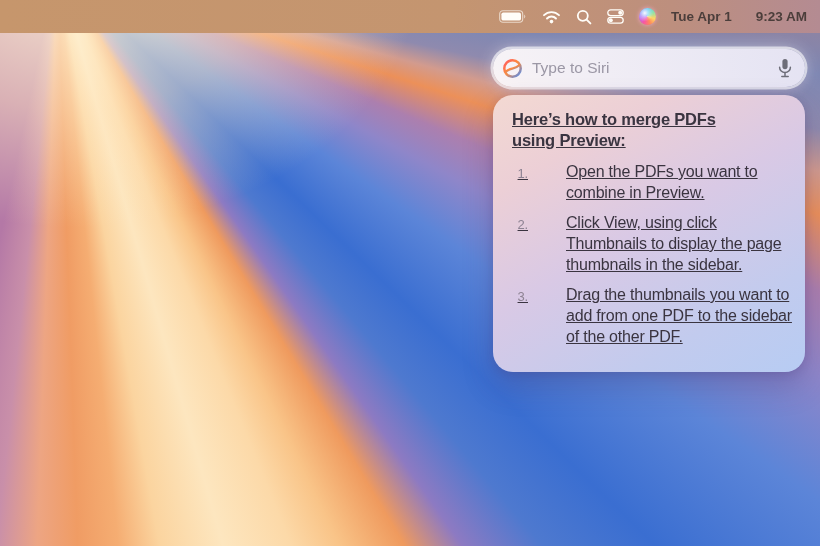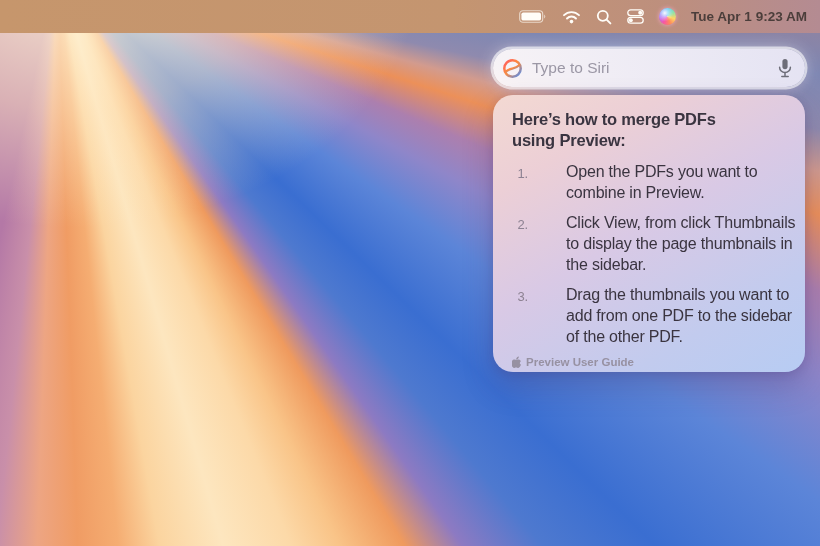--- a/index.html
+++ b/index.html
@@ -43,21 +43,21 @@
   .menubar{
     position:absolute;left:0;top:0;width:820px;height:33px;
     background:linear-gradient(90deg,#c6966c 0%,#c49570 55%,#bd8f7e 82%,#b48b92 100%);
     display:flex;align-items:center;justify-content:flex-end;
     gap:15px;padding:0 13px;box-sizing:border-box;
   }
   .mb-icon{display:flex;align-items:center;justify-content:center;height:20px;}
   .mb-icon svg{display:block;}
   .clock{
     color:#4b3e3b;font-size:13.5px;font-weight:600;letter-spacing:0;
-    display:flex;gap:4px;white-space:nowrap;
+    display:flex;gap:24px;white-space:nowrap;
   }
   .siri-orb-menu{
     width:17px;height:17px;border-radius:50%;
     background:
       radial-gradient(circle at 34% 30%, rgba(255,255,255,.95) 0%, rgba(255,255,255,.35) 28%, rgba(255,255,255,0) 52%),
       conic-gradient(from 210deg,#f957a0,#b76bf5,#5e8ef9,#54c7f2,#8fe3a8,#ffd666,#ff8a5b,#f957a0);
     box-shadow:0 0 4px rgba(255,170,210,.8);
   }
   
   .siri-pill{
@@ -76,20 +76,21 @@
   .mic-btn{border:none;background:transparent;padding:0;cursor:pointer;display:flex;align-items:center;}
   
   .siri-card{
     position:absolute;left:493px;top:95px;width:312px;height:277px;
     border-radius:20px;box-sizing:border-box;
     background:linear-gradient(150deg,#f3d9d2 0%,#eccfd6 22%,#d9c9e5 48%,#c2cbee 78%,#b7ccf3 100%);
     box-shadow:0 14px 30px rgba(70,50,110,.28),0 2px 8px rgba(70,50,110,.18);
     padding:14px 8px 12px 19px;
     display:flex;flex-direction:column;
     color:#3a3440;
+    text-decoration:underline;
   }
   .card-heading{
     font-size:16.5px;font-weight:700;line-height:21px;letter-spacing:-.2px;
     width:235px;margin:0 0 10px 0;
   }
   .card-steps{list-style:none;margin:0;padding:0;}
   .card-steps li{
     display:flex;gap:6px;margin-bottom:9px;
     font-size:16px;line-height:21px;letter-spacing:-.2px;
   }
@@ -184,27 +185,21 @@
 <div class="siri-card">
   <h2 class="card-heading">Here’s how to merge PDFs using Preview:</h2>
 
   <ol class="card-steps">
     <li>
       <span class="step-num">1.</span>
       <span class="step-text">Open the PDFs you want to combine in Preview.</span>
     </li>
     <li>
       <span class="step-num">2.</span>
-      <span class="step-text">Click View, from click Thumbnails to display the page thumbnails in the sidebar.</span>
+      <span class="step-text">Click View, using click Thumbnails to display the page thumbnails in the sidebar.</span>
     </li>
     <li>
       <span class="step-num">3.</span>
       <span class="step-text">Drag the thumbnails you want to add from one PDF to the sidebar of the other PDF.</span>
     </li>
   </ol>
 
-  <a class="card-source">
-    <svg width="10" height="12" viewBox="0 0 12 14">
-      <path fill="#9791a2" d="M8.2 0.4c.1.9-.3 1.8-.8 2.4-.6.7-1.5 1.2-2.4 1.1-.1-.9.4-1.8.9-2.4C6.5.9 7.5.5 8.2.4zM10.9 10.1c-.3.8-.5 1.1-.9 1.8-.6 1-1.5 2.2-2.6 2.2-1 0-1.2-.7-2.5-.6-1.3 0-1.6.6-2.5.6-1.1 0-1.9-1.1-2.5-2C-1.4 9.4-.7 5.5 1.4 4.4c1-.6 2-.3 2.7-.1.6.2 1.3.3 2 0 .9-.3 1.9-.6 3 0 .8.4 1.3 1.1 1.6 1.8-1.4.8-1.7 2.7-.7 3.7.3.3.6.4.9.3z"></path>
-    </svg>
-    <span>Preview User Guide</span>
-  </a>
 </div>
 
 </body></html>

